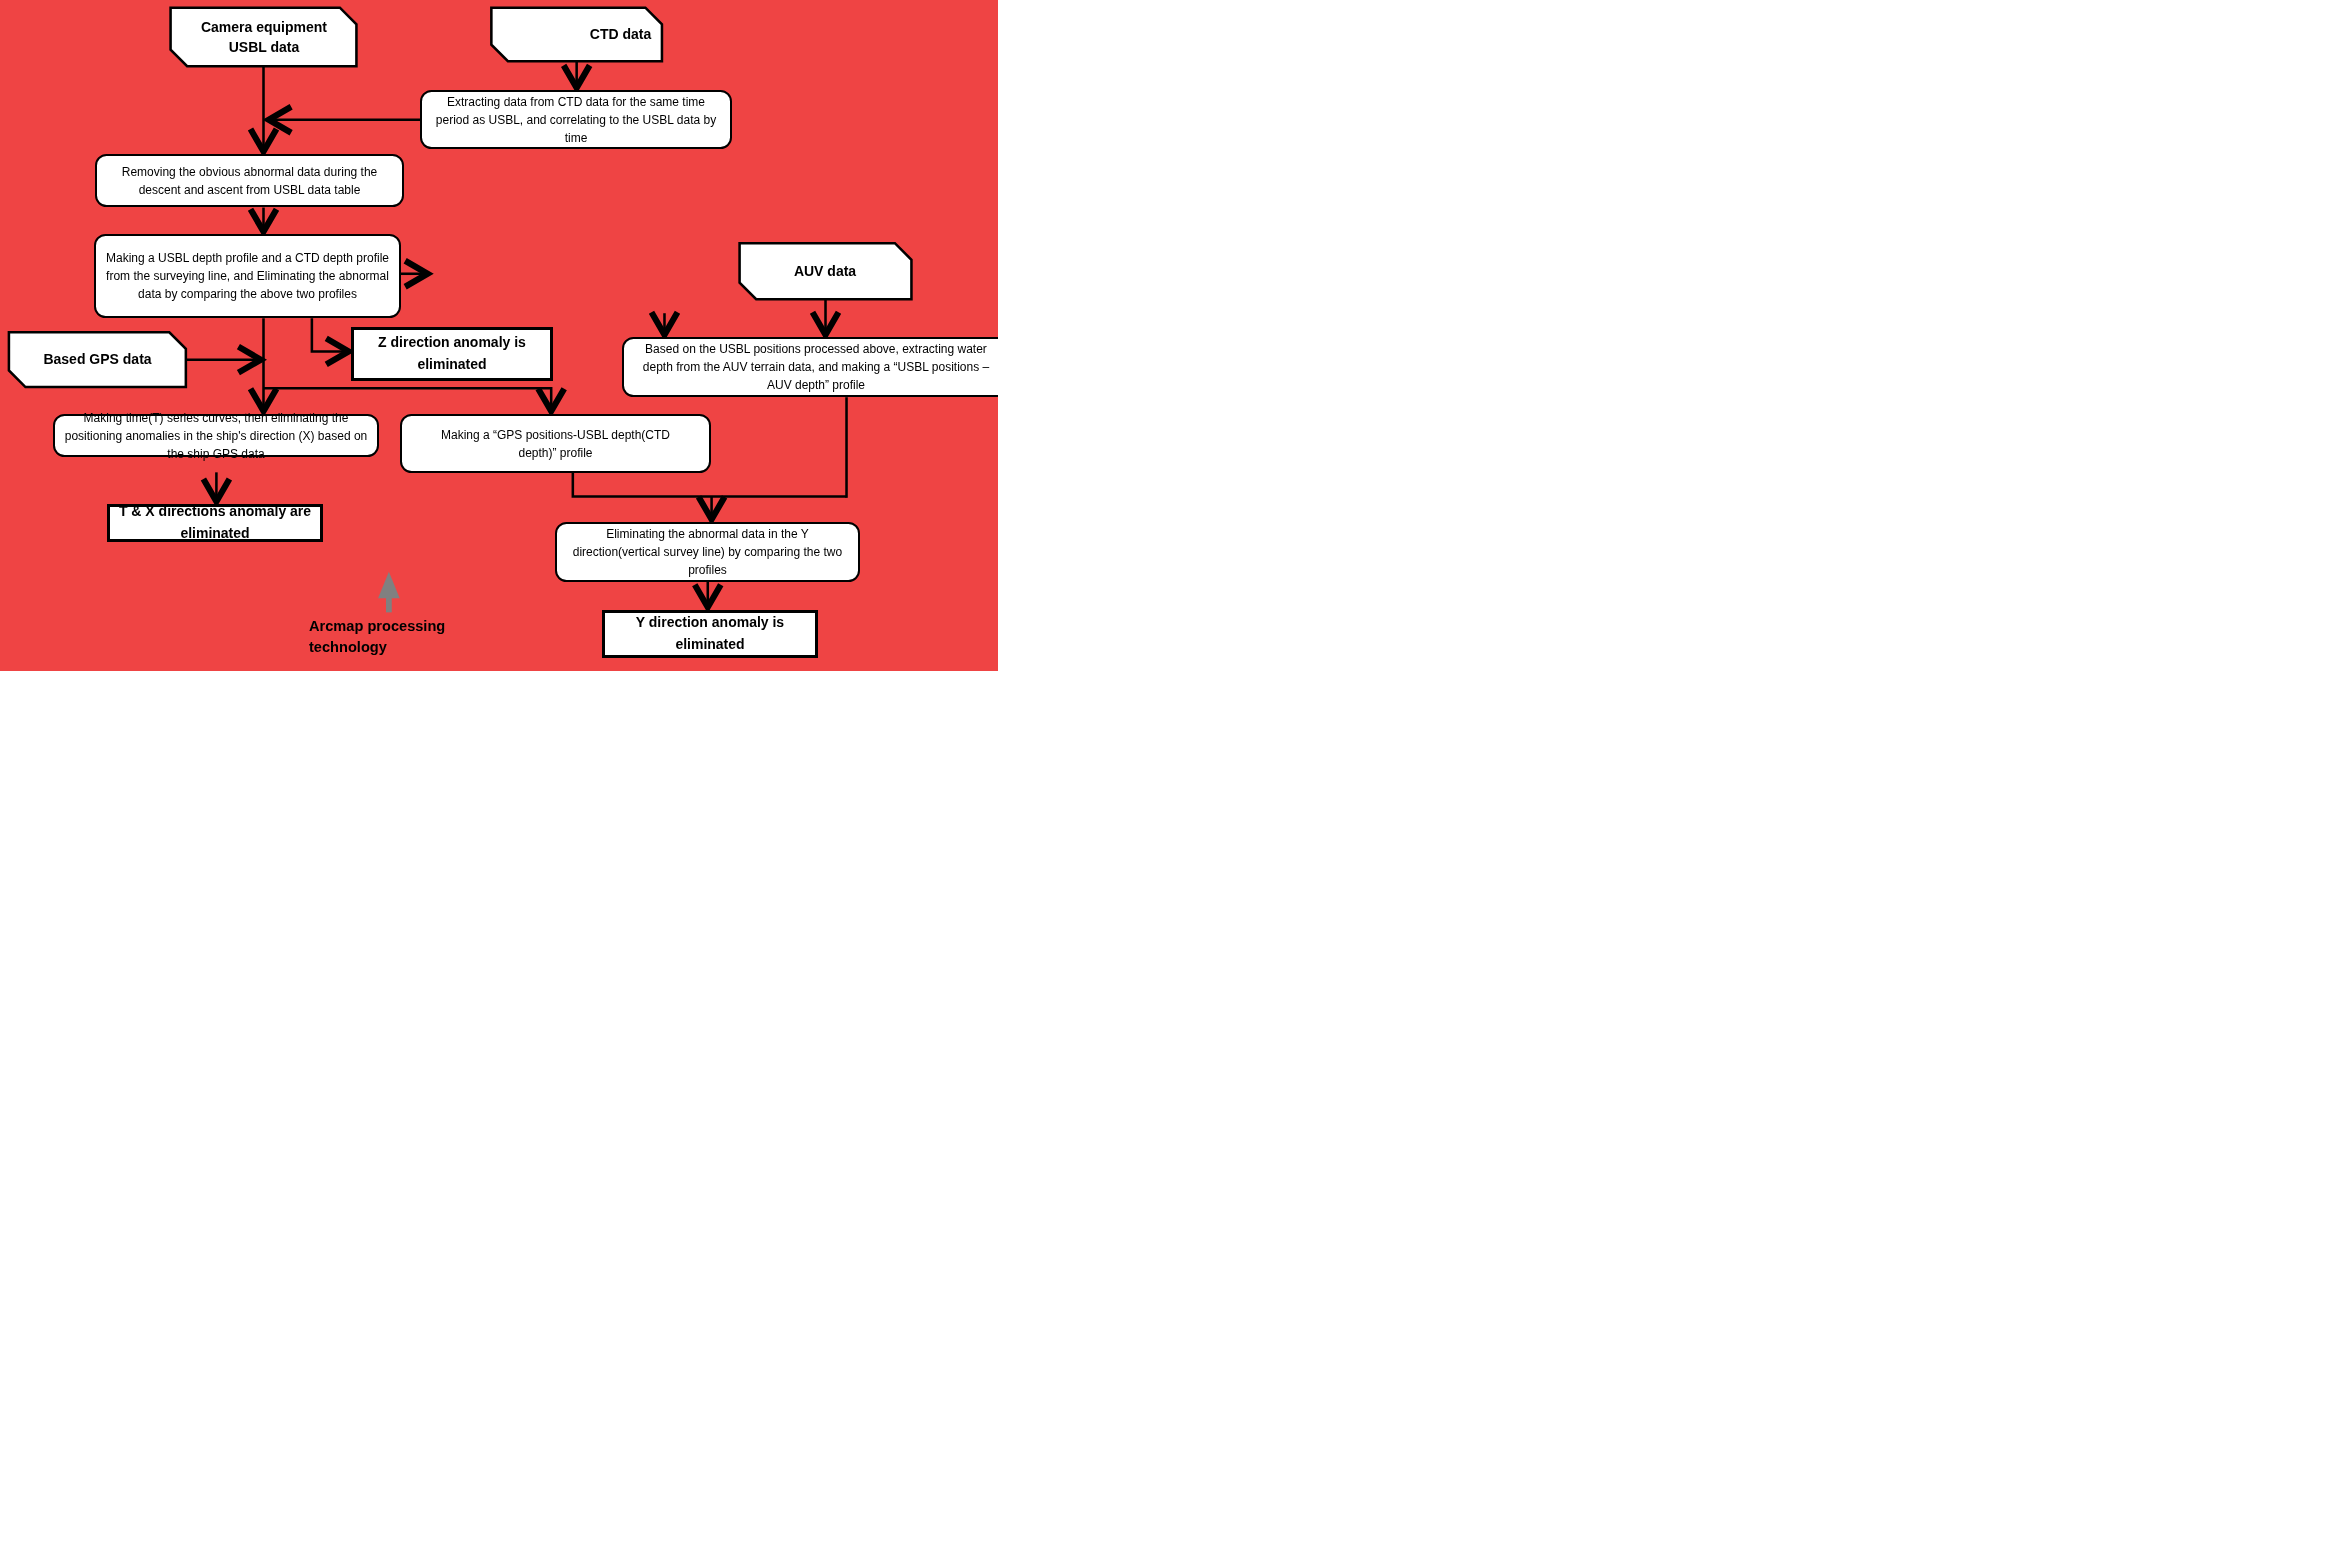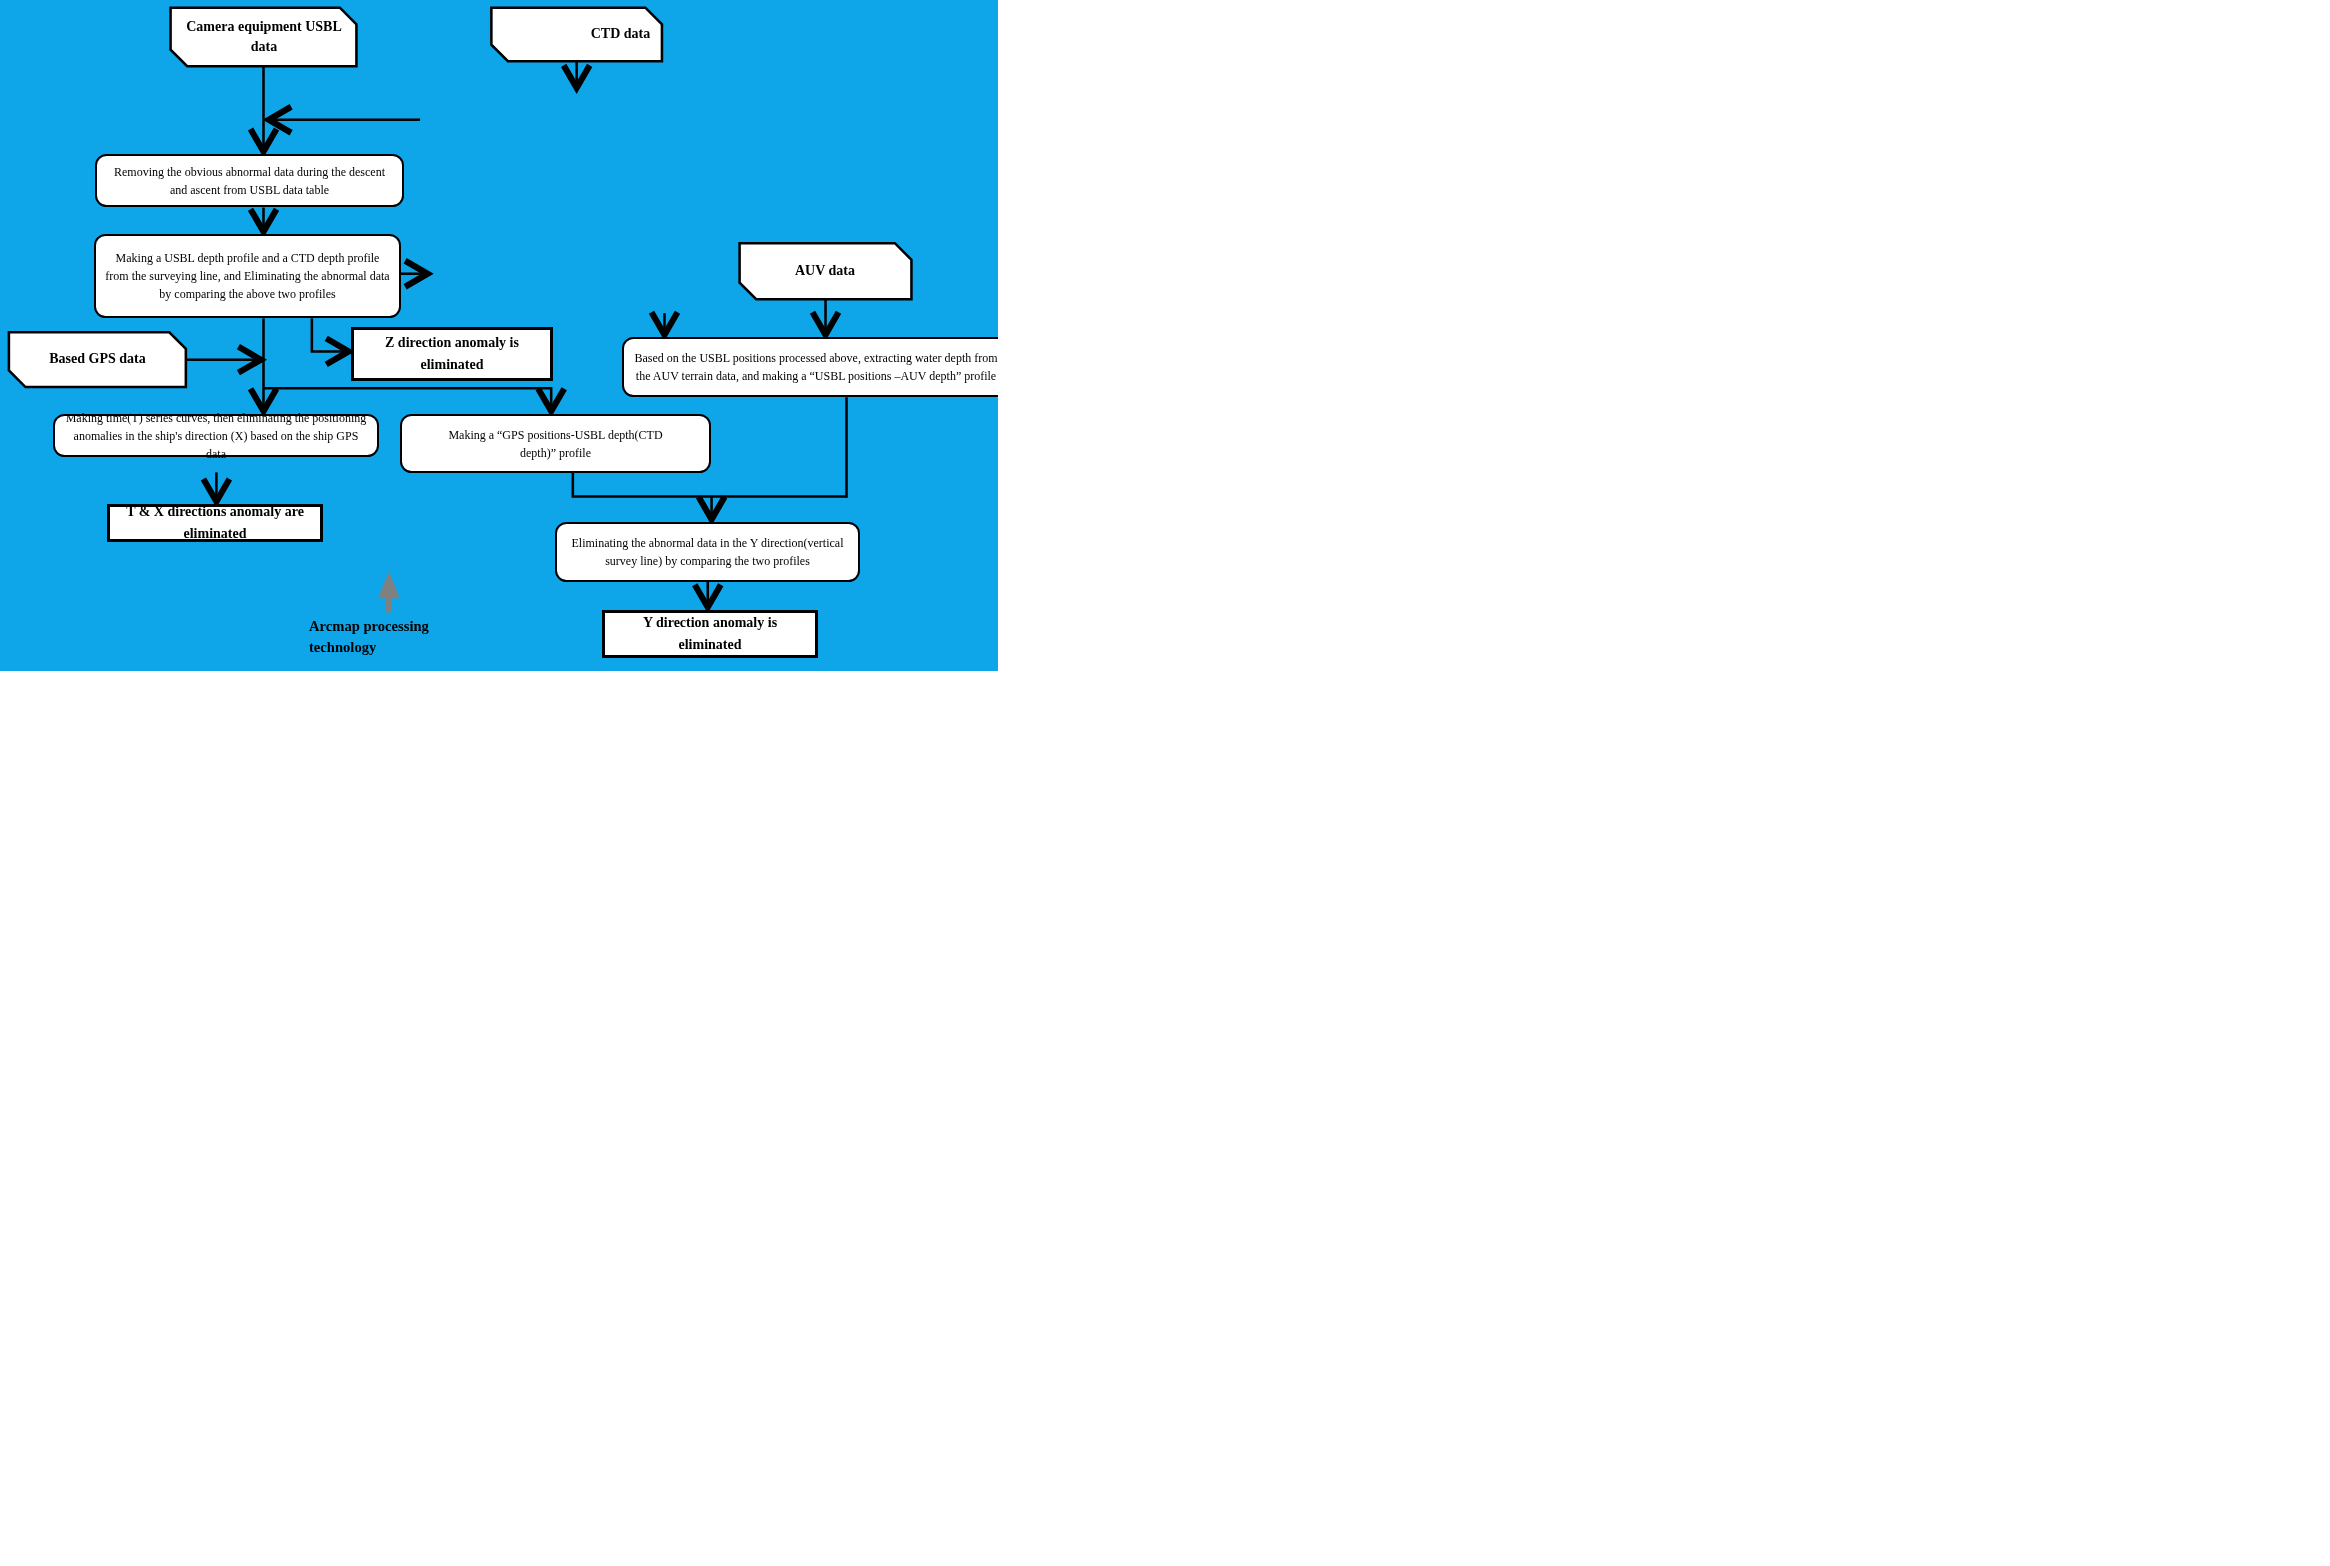--- a/index.html
+++ b/index.html
@@ -1,20 +1,20 @@
 <!DOCTYPE html>
 <html style="font-size:10.2px"><head>
 <meta charset="utf-8">
 <style>
   html,body{margin:0;padding:0;background:#ffffff;}
   .stage{
     position:relative;
     width:998px;height:671px;
-    background:#0ea5e9;
-    font-family:Liberation Serif, serif;
+    background:#ef4444;
+    font-family:Liberation Sans, sans-serif;
     color:#000;
     overflow:hidden;
   }
   .stage svg.wires{position:absolute;left:0;top:0;z-index:1;}
   .box{
     position:absolute;z-index:2;
     display:flex;align-items:center;justify-content:center;
     text-align:center;box-sizing:border-box;
     background:#fff;
   }
@@ -77,20 +77,21 @@
   </svg>
 
   <div class="box dataNode" style="left:171px;top:7.6px;width:186px;height:59px;">Camera equipment USBL data</div>
 
   <div class="box dataNode" style="left:491px;top:7.6px;width:171px;height:53px;margin-left:44px;">CTD data</div>
 
   <div class="box dataNode" style="left:739px;top:243px;width:172px;height:56px;">AUV data</div>
 
   <div class="box dataNode" style="left:9px;top:332px;width:177px;height:55px;">Based GPS data</div>
 
+  <div class="box process" style="left:420px;top:90px;width:312px;height:59px;">Extracting data from CTD data for the same time period as USBL, and correlating to the USBL data by time</div>
 
   <div class="box process" style="left:95px;top:154px;width:309px;height:53px;">Removing the obvious abnormal data during the descent and ascent from USBL data table</div>
 
   <div class="box process" style="left:94px;top:234px;width:307px;height:84px;">Making a USBL depth profile and a CTD depth profile from the surveying line, and Eliminating the abnormal data by comparing the above two profiles</div>
 
 
   <div class="box process" style="left:622px;top:337px;width:388px;height:60px;">Based on the USBL positions processed above, extracting water depth from the AUV terrain data, and making a “USBL positions –AUV depth” profile</div>
 
   <div class="box process" style="left:53px;top:414px;width:326px;height:43px;">Making time(T) series curves, then eliminating the positioning anomalies in the ship's direction (X) based on the ship GPS data</div>
 

